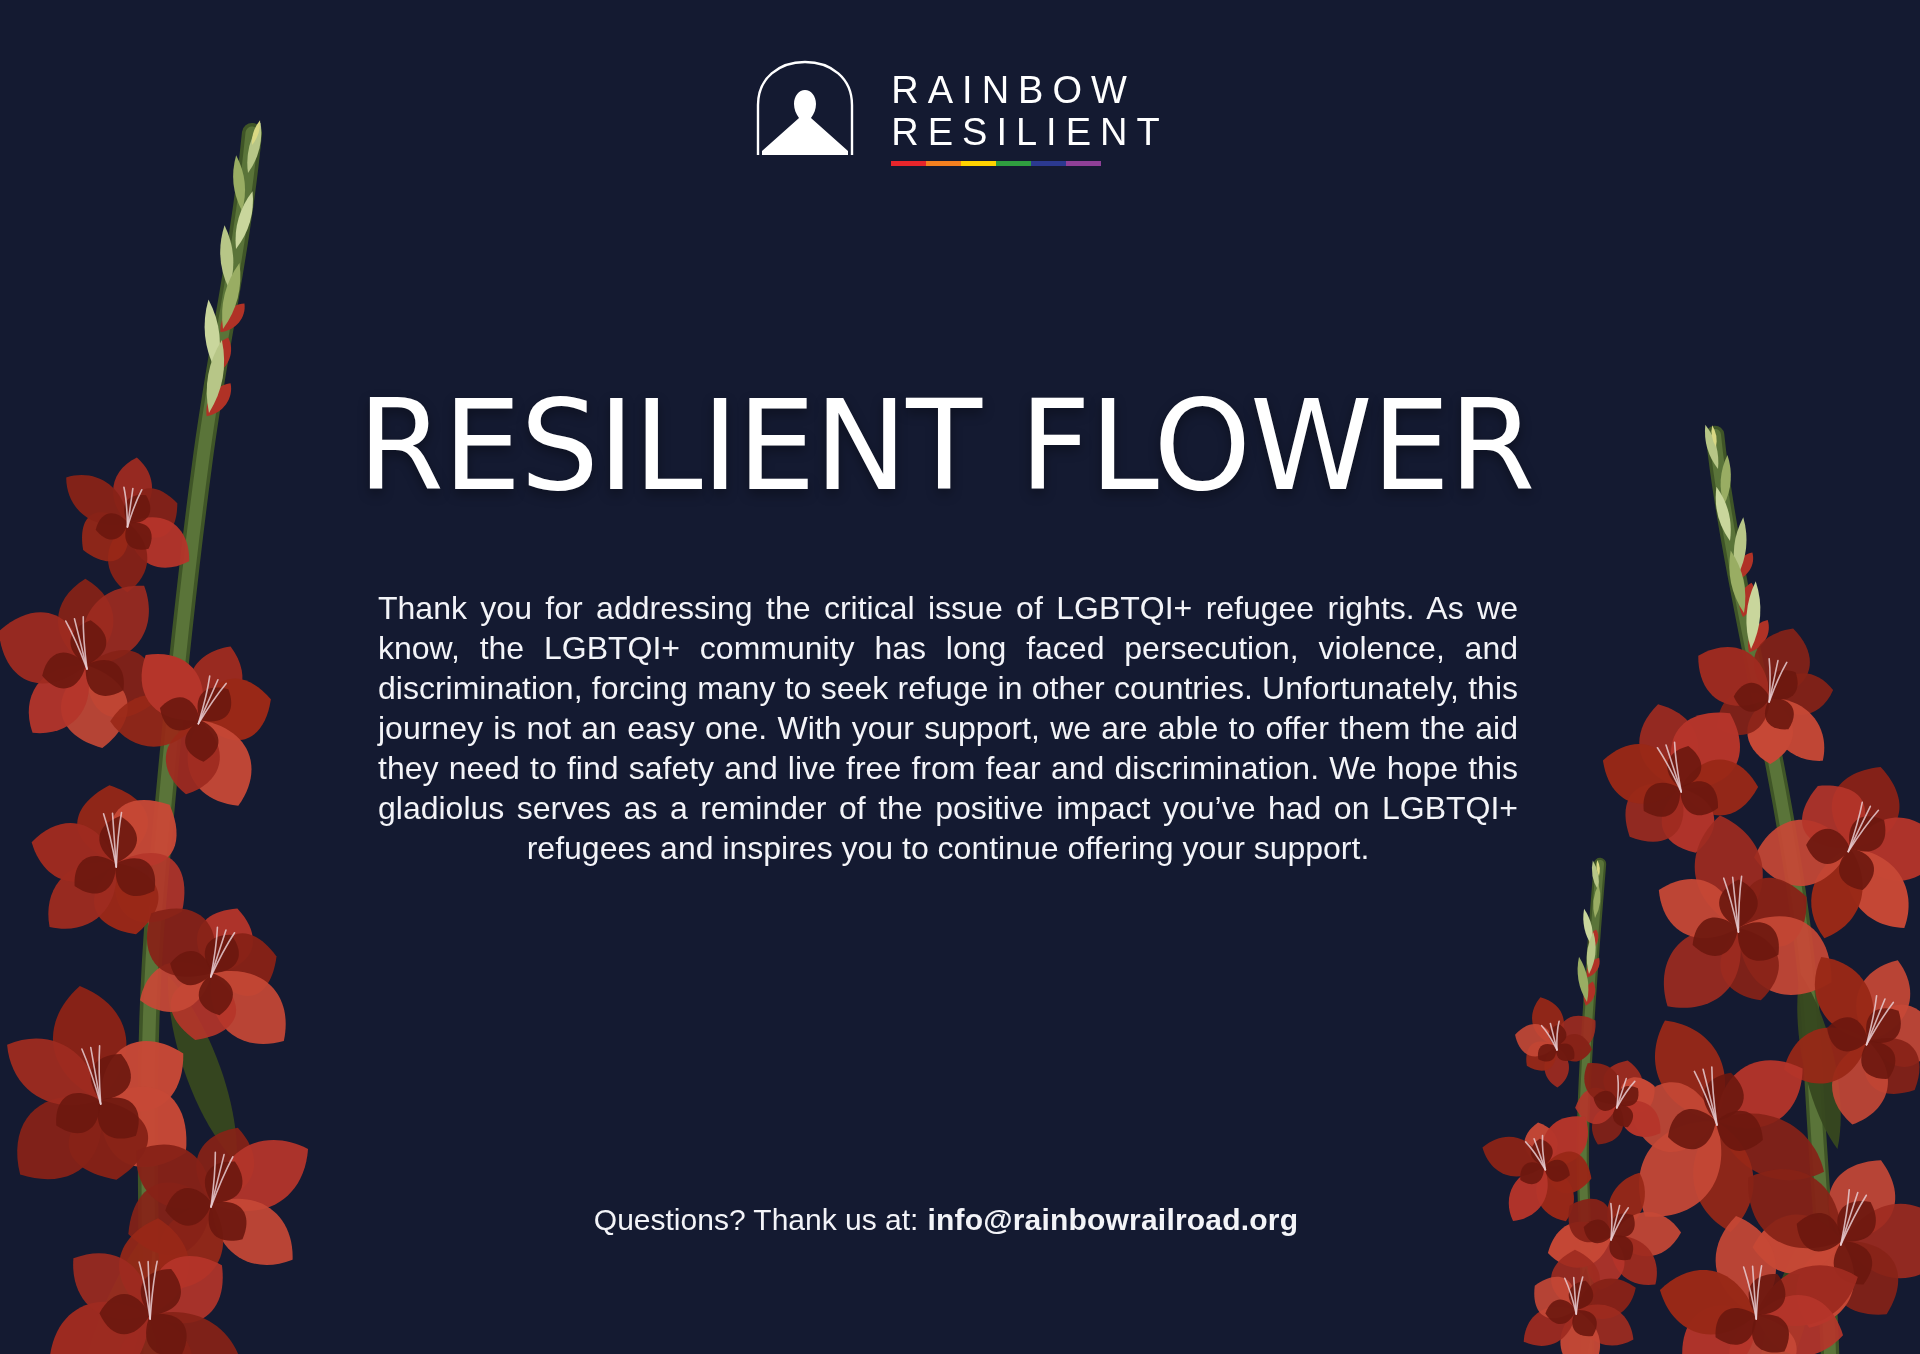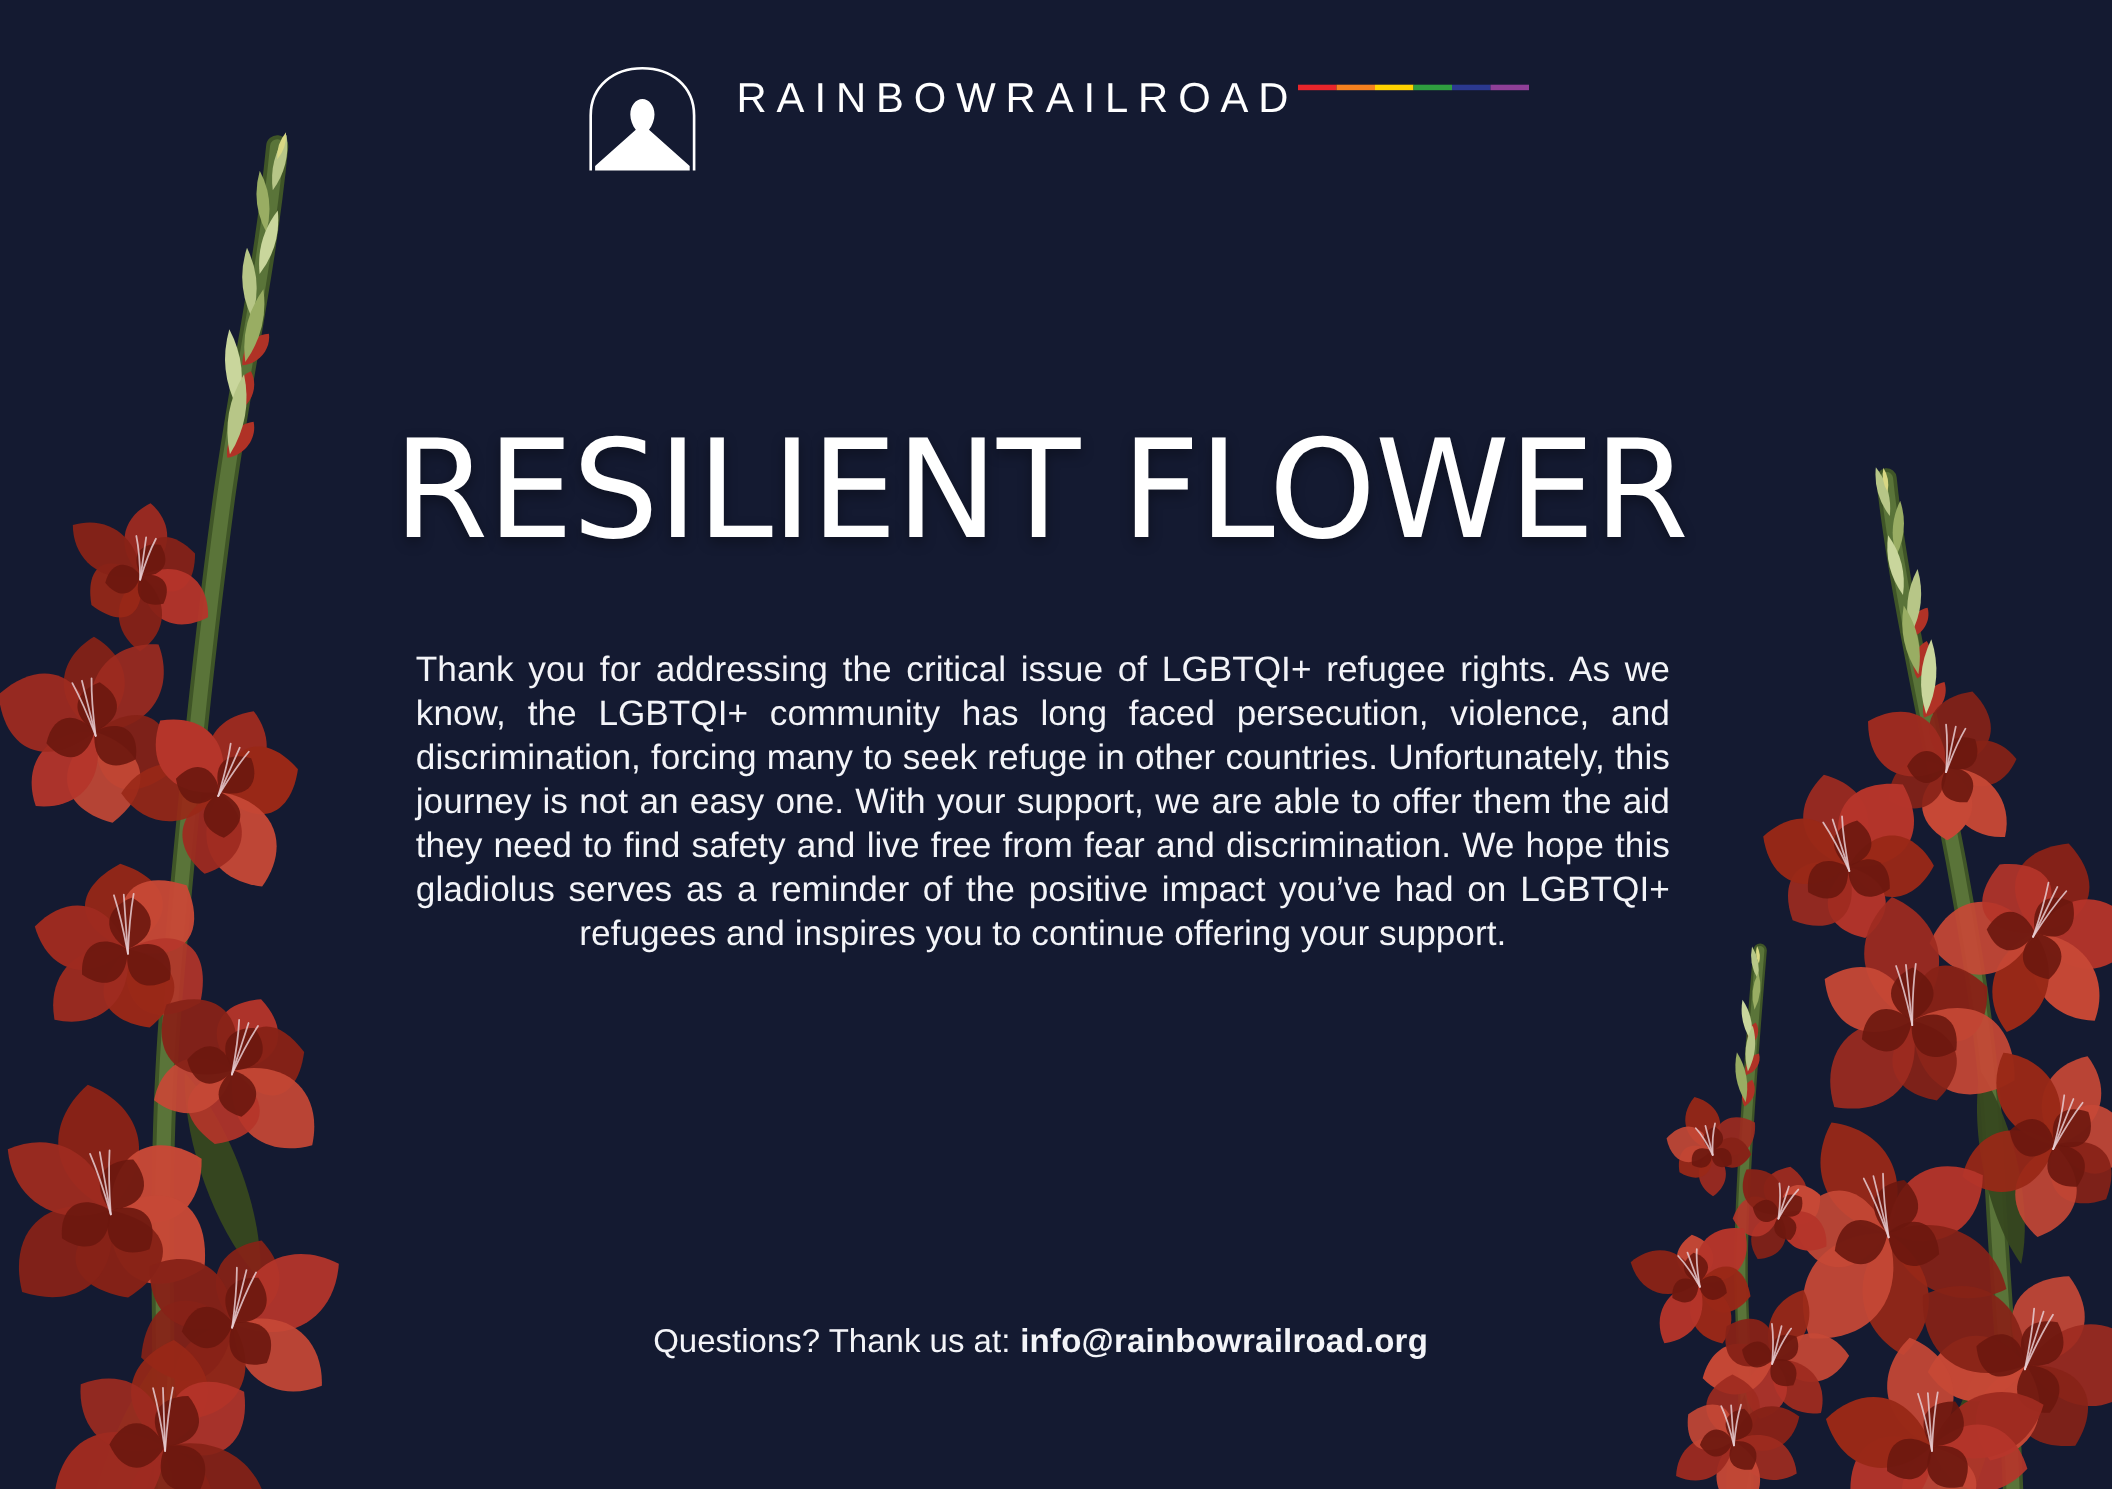--- a/index.html
+++ b/index.html
@@ -8,21 +8,21 @@
     background:#141a31;color:#f3f4f8;
     font-family:"Liberation Sans",sans-serif;
   }
   svg.flower{position:absolute;overflow:visible;pointer-events:none;}
   .fl-left{left:0;top:115px;width:310px;height:1239px;}
   .fl-right-big{left:1618px;top:413px;width:302px;height:941px;}
   .fl-right-small{left:1492px;top:848px;width:196px;height:506px;}
 
   .logo{position:absolute;left:0;right:0;top:56px;display:flex;justify-content:center;align-items:flex-start;gap:32px;}
   .logo-icon{width:108px;height:102px;flex:0 0 auto;}
-  .wordmark{display:flex;padding-top:13px;}
+  .wordmark{display:flex;flex-direction:column;padding-top:13px;}
   .wordmark-line{font-size:38px;letter-spacing:9px;line-height:42px;color:#ffffff;font-weight:400;white-space:nowrap;}
   .stripe{display:flex;height:5px;width:210px;margin-top:8px;}
   .stripe span{flex:1;height:100%;}
 
   .title{
     position:absolute;left:316px;width:1260px;top:384px;margin:0;
     text-align:center;font-family:"DejaVu Sans",sans-serif;font-weight:400;
     font-size:124px;line-height:1.0;letter-spacing:-1px;color:#ffffff;
     text-shadow:0 5px 12px rgba(0,0,0,0.35);white-space:nowrap;
   }
@@ -426,21 +426,21 @@
       </g>
     </svg>
 
   <header class="logo">
     <svg class="logo-icon" viewBox="0 0 108 100">
       <path d="M7,98 L7,48 C7,21 28,5 54,5 C80,5 101,21 101,48 L101,98" fill="none" stroke="#ffffff" stroke-width="2.4"></path>
       <path d="M54,33 C60,33 65,39 65,47 C65,52 63,57 60,61 L97,94 L97,98 L11,98 L11,94 L48,61 C45,57 43,52 43,47 C43,39 48,33 54,33 Z" fill="#ffffff"></path>
     </svg>
     <div class="wordmark">
       <span class="wordmark-line">RAINBOW</span>
-      <span class="wordmark-line">RAILROAD</span>
+      <span class="wordmark-line">RESILIENT</span>
       <div class="stripe" id="pride-stripe">
           <span style="background: rgb(232, 37, 43);"></span>
           <span style="background: rgb(244, 128, 31);"></span>
           <span style="background: rgb(255, 210, 0);"></span>
           <span style="background: rgb(47, 158, 63);"></span>
           <span style="background: rgb(43, 57, 144);"></span>
           <span style="background: rgb(143, 63, 151);"></span>
         </div>
     </div>
   </header>

